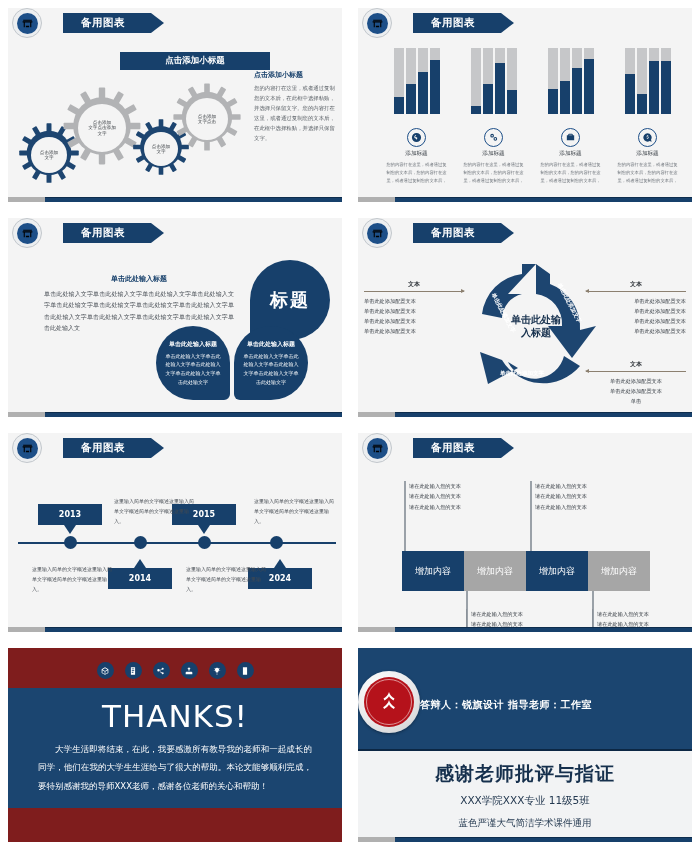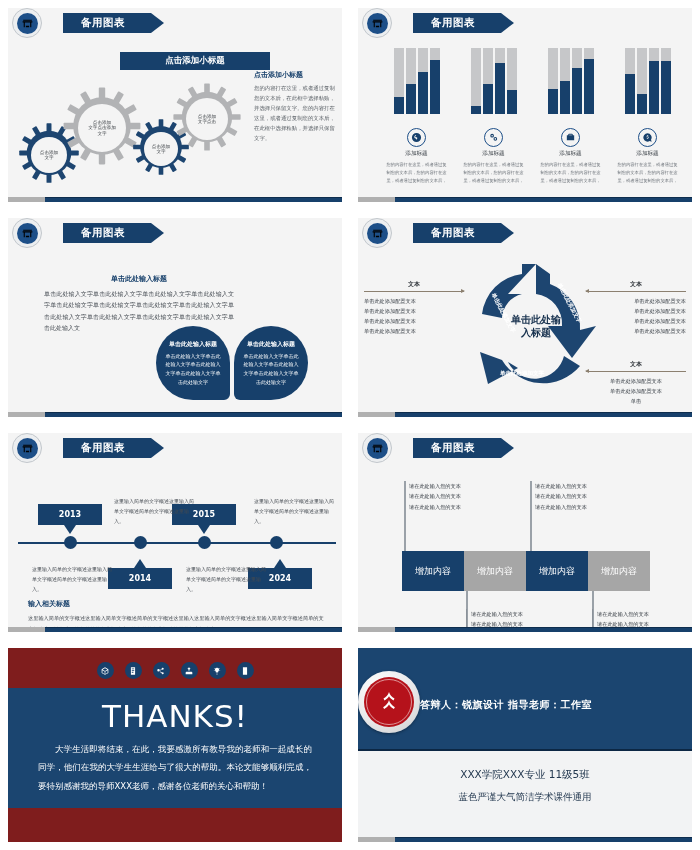--- a/index.html
+++ b/index.html
@@ -421,20 +421,23 @@
         </div>
         <div class="banner">
           <span class="t">备用图表</span>
         </div>
       </div>
       <div class="body">
         <div class="p3-lead">
           <h4>单击此处输入标题</h4>
           <p>单击此处输入文字单击此处输入文字单击此处输入文字单击此处输入文字单击此处输文字单击此处输文字单击此处输文字单击此处输入文字单击此处输入文字单击此处输入文字单击此处输文字单击此处输入文字单击此处输入文</p>
         </div>
+        <div class="petal big">
+          <span>标题</span>
+        </div>
         <div class="petal s1">
           <h5>单击此处输入标题</h5>
           <p>单击此处输入文字单击此处输入文字单击此处输入文字单击此处输入文字单击此处输文字</p>
         </div>
         <div class="petal s2">
           <h5>单击此处输入标题</h5>
           <p>单击此处输入文字单击此处输入文字单击此处输入文字单击此处输入文字单击此处输文字</p>
         </div>
       </div>
       <div class="footbar">
@@ -532,24 +535,20 @@
           <div class="yb up" style="left:30px; top:24px;">2013</div>
           <div class="yb dn" style="left:100px; top:88px;">2014</div>
           <div class="yb up" style="left:164px; top:24px;">2015</div>
           <div class="yb dn" style="left:240px; top:88px;">2024</div>
 
           <div class="tlnote" style="left:106px; top:16px;">这里输入简单的文字概述这里输入简单文字概述简单的文字概述这里输入。</div>
           <div class="tlnote" style="left:24px; top:84px;">这里输入简单的文字概述这里输入简单文字概述简单的文字概述这里输入。</div>
           <div class="tlnote" style="left:246px; top:16px;">这里输入简单的文字概述这里输入简单文字概述简单的文字概述这里输入。</div>
           <div class="tlnote" style="left:178px; top:84px;">这里输入简单的文字概述这里输入简单文字概述简单的文字概述这里输入。</div>
         </div>
-        <div class="tlfoot">
-          <h4>输入相关标题</h4>
-          <p>这里输入简单的文字概述这里输入简单文字概述简单的文字概述这里输入这里输入简单的文字概述这里输入简单文字概述简单的文字概述这里输入这里输入简单的文字概述这里输入简单文字概述简单的文字概述这里</p>
-        </div>
       </div>
       <div class="footbar">
           <div class="g"></div>
           <div class="b"></div>
         </div>
     </div>
   </div>
 
   <div class="slide">
     <div class="inner">
@@ -648,20 +647,21 @@
           <div class="pku">
             <div class="rr">
               <svg viewBox="0 0 24 24">
                   <path d="M12 4c-.6 2.2-2.2 4-4.4 5.2l.8 1.5c1.6-.9 2.9-2 3.6-3.3.7 1.3 2 2.4 3.6 3.3l.8-1.5C14.2 8 12.6 6.2 12 4zm0 6.4c-.6 2.4-2.3 4.4-4.7 5.7l.8 1.5c1.8-1 3.2-2.3 3.9-3.7.7 1.4 2.1 2.7 3.9 3.7l.8-1.5c-2.4-1.3-4.1-3.3-4.7-5.7z"></path>
                 </svg>
             </div>
           </div>
           <div class="speaker">答辩人：锐旗设计  指导老师：工作室</div>
         </div>
         <div class="bot">
+          <h2>感谢老师批评与指证</h2>
           <div class="l2">XXX学院XXX专业   11级5班</div>
           <div class="l3">蓝色严谨大气简洁学术课件通用</div>
         </div>
       </div>
       <div class="footbar">
           <div class="g"></div>
           <div class="b"></div>
         </div>
     </div>
   </div>

